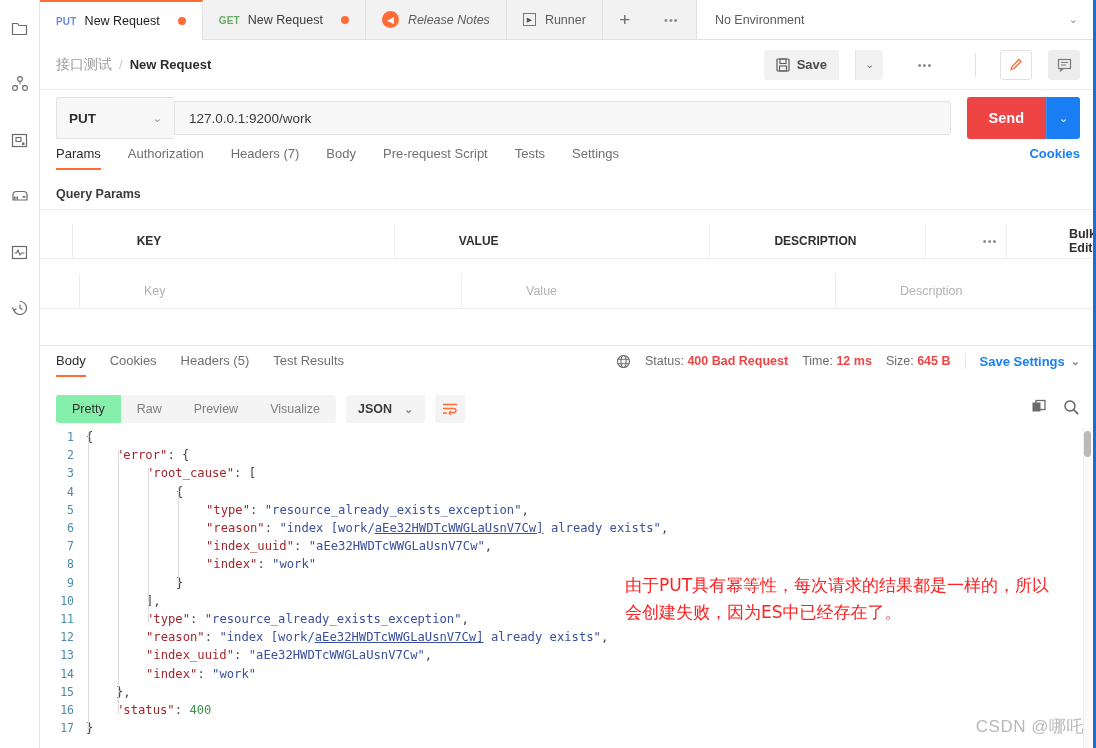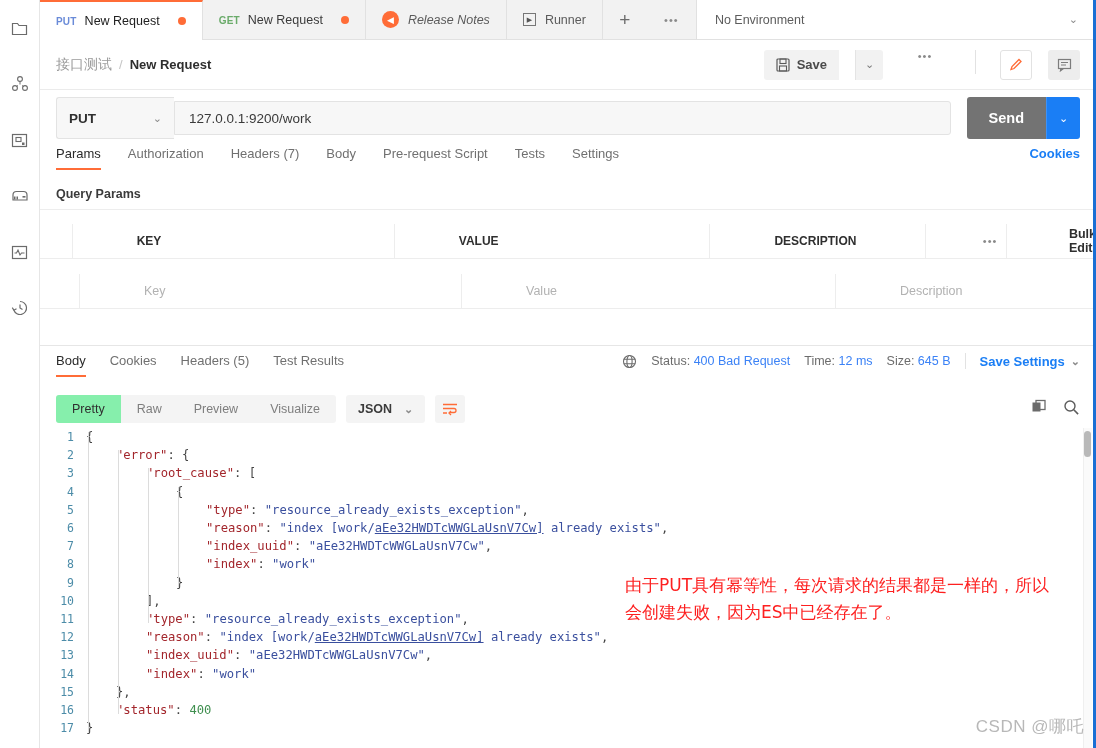--- a/index.html
+++ b/index.html
@@ -51,36 +51,36 @@
 
   
   .crumbrow {
     position:absolute; left:40px; top:40px; width:1056px; height:50px;
     background:#fff; border-bottom:1px solid #ebebeb;
     display:flex; align-items:center; padding:0 16px 0 16px;
   }
   .crumb { font-size:14px; color:#9a9a9a; }
   .crumb-sep { font-size:13px; color:#c4c4c4; margin:0 7px; }
   .crumb-cur { font-size:13px; color:#2e2e2e; font-weight:700; }
-  .crumb-right { margin-left:auto; display:flex; gap:16px; }
+  .crumb-right { margin-left:auto; display:flex; align-items:center; gap:16px; }
   .savebtn { display:flex; align-items:center; gap:7px; height:30px; padding:0 12px; background:#f2f2f2; border-radius:3px 0 0 3px; font-size:13px; color:#4a4a4a; font-weight:700; }
   .savecaret { display:flex; align-items:center; justify-content:center; width:28px; height:30px; background:#f2f2f2; border-left:1px solid #e4e4e4; border-radius:0 3px 3px 0; color:#7a7a7a; font-size:11px; }
   .tbdots { width:52px; text-align:center; color:#8a8a8a; font-size:11px; letter-spacing:1px; }
   .vsep { width:1px; height:24px; background:#e2e2e2; margin:0 8px; }
   .iconbtn { width:32px; height:30px; display:flex; align-items:center; justify-content:center; border-radius:3px; }
   .iconbtn.sel { background:#fff; border:1px solid #e2e2e2; }
   .iconbtn.grey { background:#ededed; }
 
   
   .urlrow { position:absolute; left:40px; top:90px; width:1056px; height:56px; background:#fff; display:flex; align-items:center; padding:0 16px; }
   .methodsel { width:118px; height:42px; background:#f7f7f7; border:1px solid #e3e3e3; border-right:none; border-radius:3px 0 0 3px; display:flex; align-items:center; justify-content:space-between; padding:0 12px; }
   .methodsel .mtxt { font-size:13.5px; color:#2f2f2f; font-weight:700; }
   .urlbox { flex:1; height:34px; background:#f7f7f7; border:1px solid #e3e3e3; border-radius:0 3px 3px 0; display:flex; align-items:center; padding:0 14px; font-size:13.5px; color:#3a3a3a; font-family:"Liberation Sans", sans-serif; }
   .sendwrap { display:flex; margin-left:16px; }
-  .sendbtn { height:42px; padding:0 22px; background:#737373; color:#fff; font-size:14.5px; font-weight:700; border-radius:3px 0 0 3px; display:flex; align-items:center; }
+  .sendbtn { height:42px; padding:0 22px; background:#ef4444; color:#fff; font-size:14.5px; font-weight:700; border-radius:3px 0 0 3px; display:flex; align-items:center; }
   .sendcaret { width:34px; height:42px; background:#1a7ef5; color:#fff; border-left:1px solid #3d92f7; border-radius:0 3px 3px 0; display:flex; align-items:center; justify-content:center; font-size:11px; }
 
   
   .reqtabs { position:absolute; left:40px; top:146px; width:1056px; height:32px; display:flex; align-items:flex-start; padding:0 16px; }
   .rtab { font-size:13px; color:#707070; padding:0 0 9px 0; margin-right:27px; position:relative; }
   .rtab.active { color:#2b2b2b; }
   .rtab.active:after { content:""; position:absolute; left:0; right:0; bottom:0; height:2.5px; background:#ff6c37; }
   .cookies-link { margin-left:auto; font-size:13px; color:#1a7ef5; font-weight:700; padding-bottom:9px; }
 
   .qptitle { position:absolute; left:56px; top:187px; font-size:12.5px; color:#3b3b3b; font-weight:700; }
@@ -99,21 +99,21 @@
   .cdots { width:40px; display:flex; align-items:center; justify-content:center; color:#8a8a8a; font-size:11px; letter-spacing:1px; border-right:1px solid #ededed; height:34px; }
   .bulk { flex:1; padding-left:14px; font-size:12.5px; color:#2f2f2f; font-weight:700; display:flex; align-items:center; height:34px; }
 
   .bigsep { position:absolute; left:40px; top:345px; width:1056px; height:1px; background:#e6e6e6; }
 
   
   .restabs { position:absolute; left:40px; top:353px; width:1056px; height:32px; display:flex; align-items:flex-start; padding:0 16px; }
   .restabs .rtab { margin-right:24px; }
   .stat { margin-left:auto; display:flex; align-items:center; gap:14px; font-size:12.5px; color:#6c6c6c; padding-bottom:6px; }
   .statglobe { color:#6c6c6c; display:flex; align-items:center; }
-  .statval { color:#3b82f6; }
+  .statval { color:#ef4444;font-weight:bold; }
   .sepv { width:1px; height:16px; background:#e2e2e2; }
   .saveresp { color:#1a7ef5; font-weight:700; font-size:13px; display:flex; align-items:center; gap:6px; }
 
   
   .restool { position:absolute; left:40px; top:392px; width:1056px; height:34px; display:flex; align-items:center; padding:0 16px; }
   .segs { display:flex; background:#f4f4f4; border-radius:3px; overflow:hidden; height:28px; }
   .seg { padding:0 16px; height:28px; display:flex; align-items:center; font-size:12.5px; color:#7e7e7e; }
   .seg.active { background:#86efac; color:#2f2f2f; }
   .jsonsel { margin-left:10px; height:28px; background:#f4f4f4; border-radius:3px; display:flex; align-items:center; gap:12px; padding:0 12px; font-size:12.5px; color:#3b3b3b; font-weight:700; }
   .wrapbtn { margin-left:10px; width:30px; height:28px; background:#f4f4f4; border-radius:3px; display:flex; align-items:center; justify-content:center; color:#ff6c37; }

